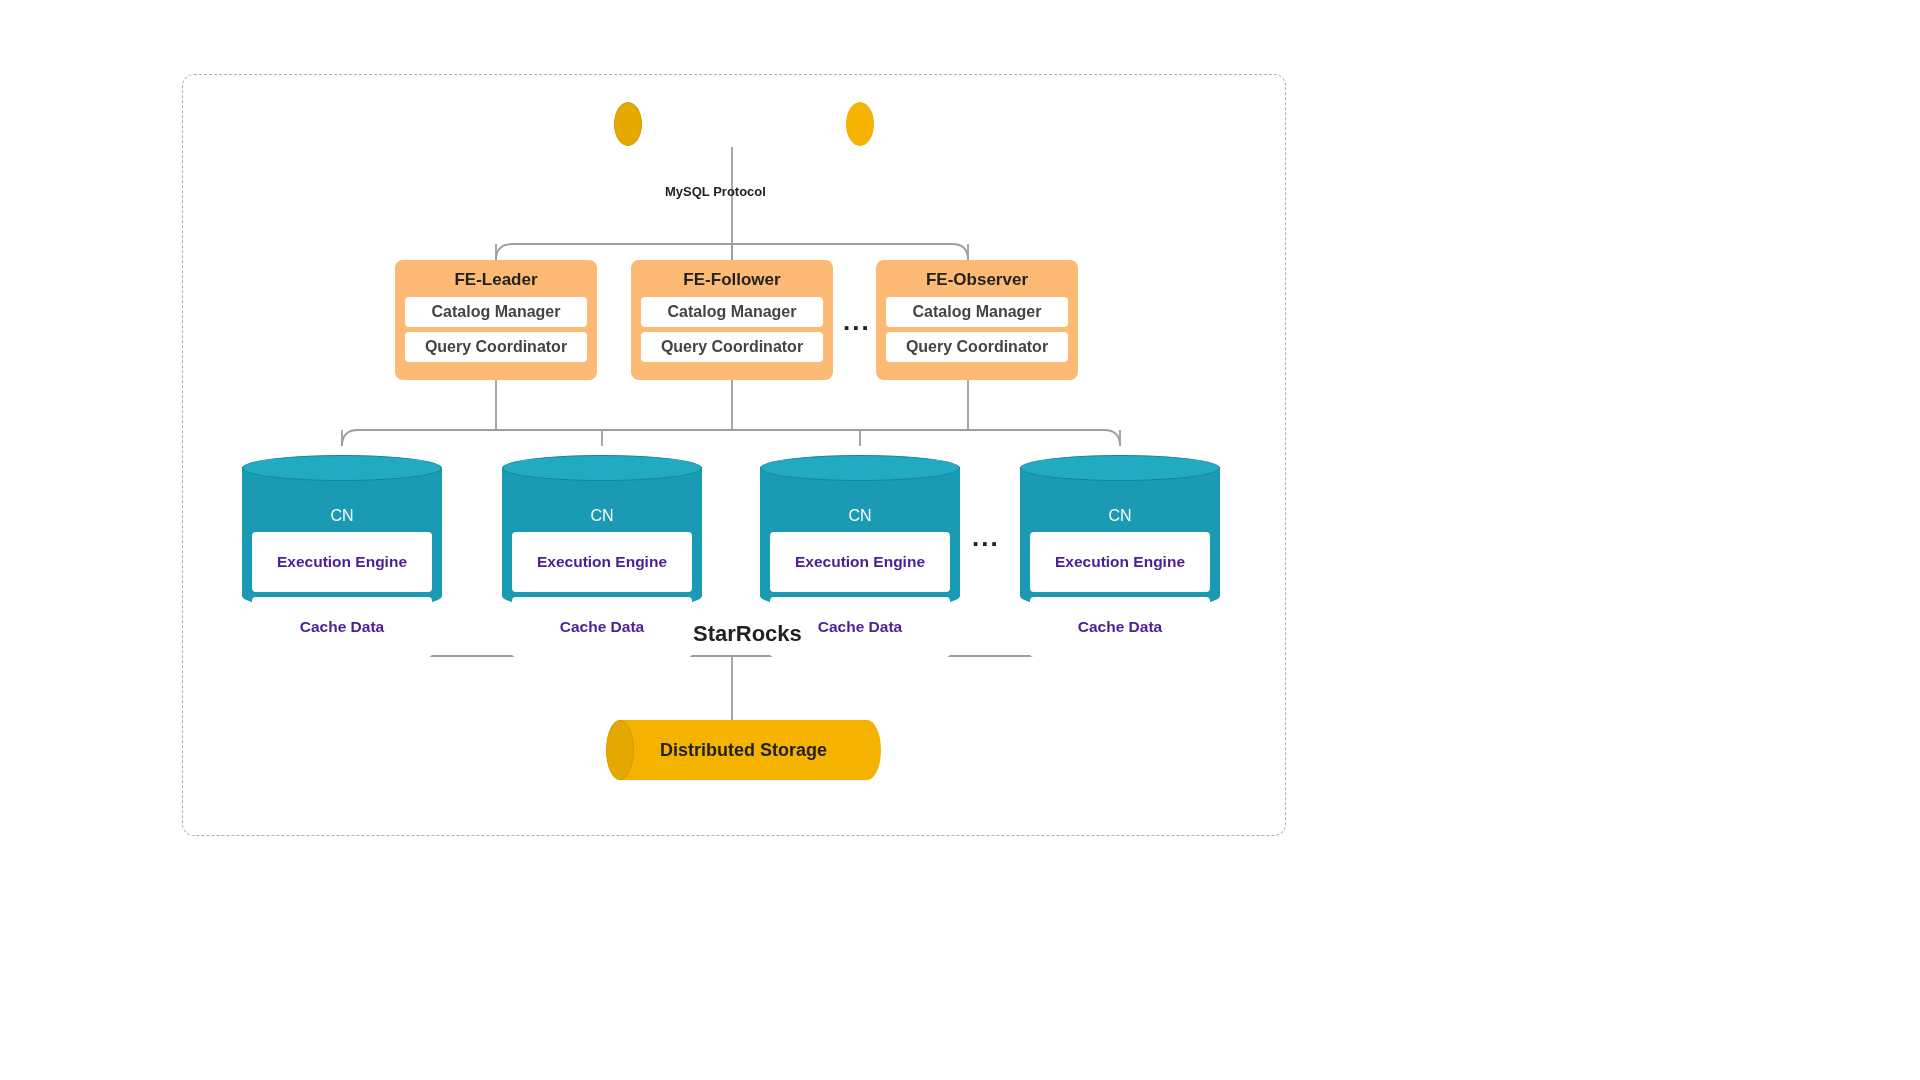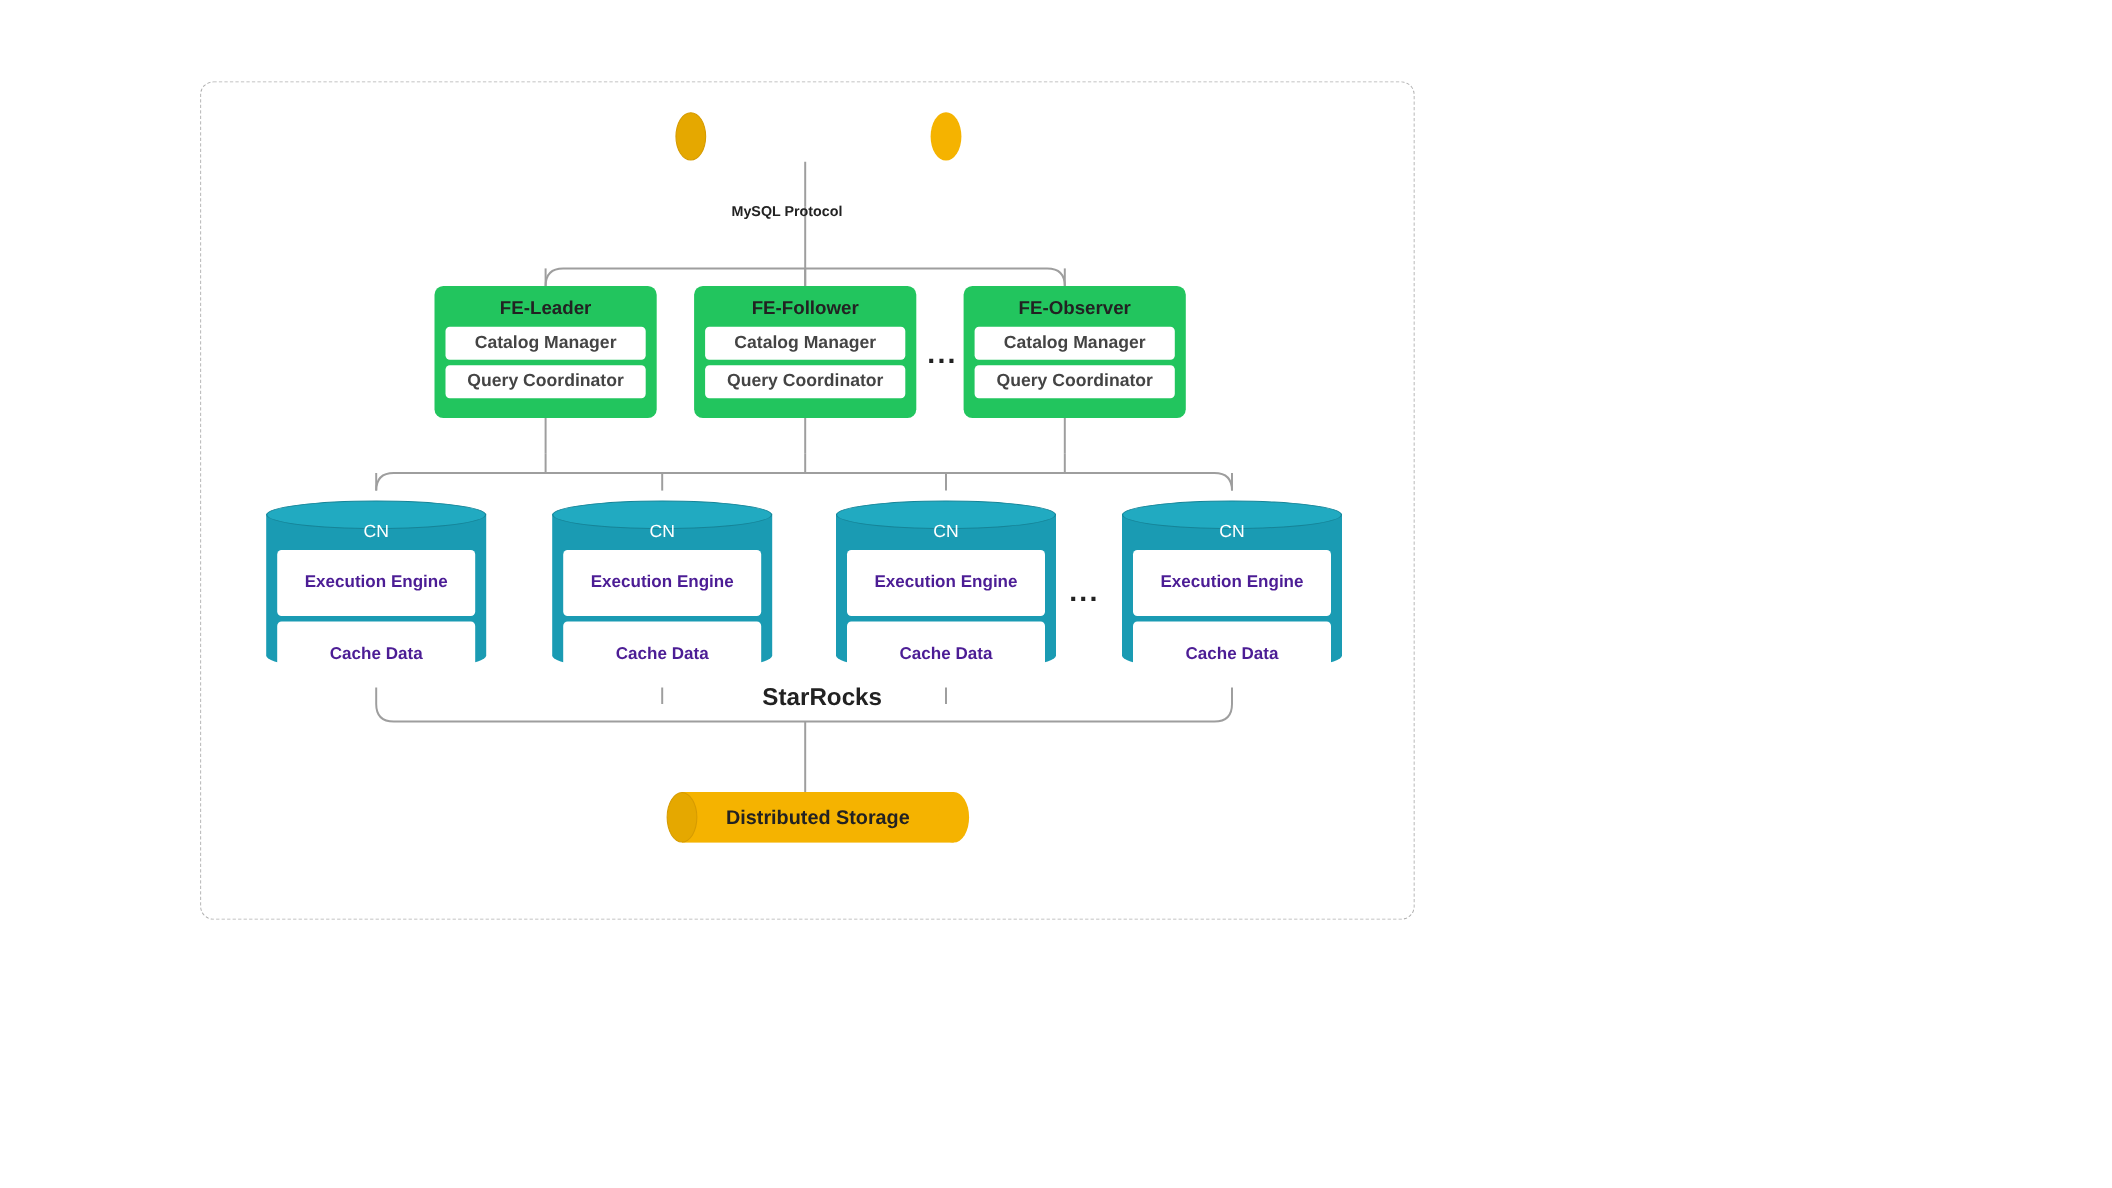--- a/index.html
+++ b/index.html
@@ -45,21 +45,21 @@
     font-weight: 600;
     font-size: 18px;
     color: #222;
     position: relative;
     z-index: 2;
   }
 
   .fe-box {
     position: absolute;
     width: 202px; height: 120px;
-    background: #22c55e;
+    background: #fdba74;
     border-radius: 8px;
     padding: 8px 10px;
     display: flex;
     flex-direction: column;
     gap: 5px;
   }
   .fe-box .title {
     text-align: center;
     font-weight: 600;
     font-size: 17px;
@@ -111,20 +111,21 @@
     display: flex;
     flex-direction: column;
     gap: 5px;
     align-items: center;
   }
   .cn .cn-title {
     color: #fff;
     font-size: 16px;
     font-weight: 500;
     padding: 6px 0 2px 0;
+    margin-top: 32px;
   }
   .cn .inner {
     background: #fff;
     border-radius: 4px;
     font-size: 15.5px;
     color: #4c1d95;
     text-align: center;
     padding: 21px 4px;
     width: 100%;
     font-weight: bold;
@@ -240,19 +241,19 @@
     <div class="top"></div>
   <div class="content">
     <div class="cn-title">CN</div>
     <div class="inner">Execution Engine</div>
     <div class="inner">Cache  Data</div>
   </div>
 </div>
 
 <div class="starrocks-label" style="left: 693px; top: 621px;">StarRocks</div>
 
-<div class="cylinder-h" style="left: 606px; top: 720px; width: 275px; height: 46px;">
+<div class="cylinder-h" style="left: 606px; top: 720px; width: 275px; height: 60px;">
   <div class="body">
       <span class="label">Distributed Storage</span>
     </div>
   <div class="cap left"></div>
   <div class="cap right"></div>
 </div>
 
 </body></html>

